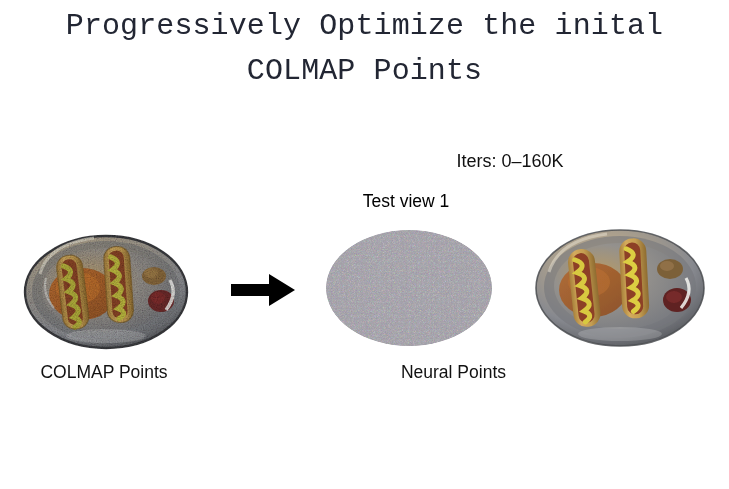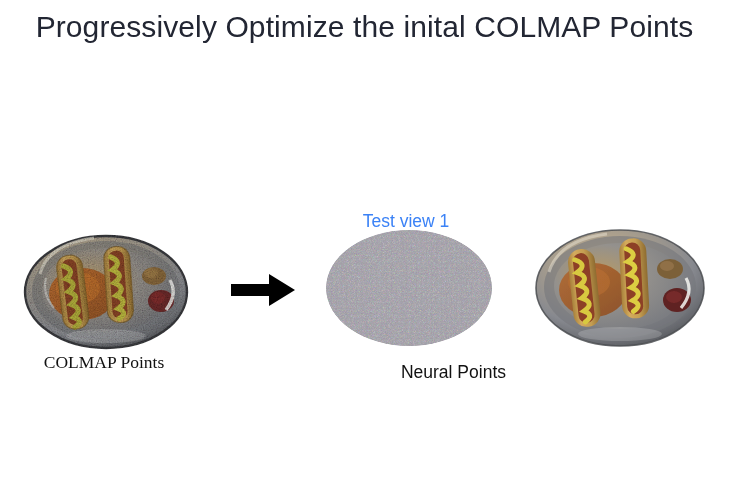--- a/index.html
+++ b/index.html
@@ -31,20 +31,21 @@
     left: 0;
     top: 4px;
     width: 729px;
     text-align: center;
     font-size: 30px;
     line-height: 45px;
     font-weight: 400;
     letter-spacing: 0.1px;
     color: #222633;
     padding: 0 22px;
+    font-family: Liberation Mono, monospace;
   }
 
   
   .caption {
     position: absolute;
     text-align: center;
     font-size: 17.5px;
     line-height: 20px;
     color: #111111;
     white-space: nowrap;
@@ -61,25 +62,24 @@
     white-space: nowrap;
   }
   .testview-label {
     position: absolute;
     left: 306px;
     top: 191px;
     width: 200px;
     text-align: center;
     font-size: 17.5px;
     line-height: 21px;
-    color: #3b82f6;
+    color: #000000;
     white-space: nowrap;
-    margin-top: 20px;
-  }
-  .cap-colmap  { left: 4px;   top: 352px; width: 200px; font-family: Liberation Serif, serif; }
+  }
+  .cap-colmap  { left: 4px;   top: 362px; width: 200px; }
   .cap-neural  { left: 306px; top: 362px; width: 200px; text-align: right; }
   .cap-render  { left: 521px; top: 362px; width: 200px; }
 
   
   .figure {
     position: absolute;
     overflow: hidden;
   }
   .fig-colmap { left: 20px;  top: 228px; width: 172px; height: 126px; }
   .fig-neural { left: 322px; top: 224px; width: 174px; height: 128px; }
@@ -96,20 +96,21 @@
   }
   .arrow svg { display: block; width: 100%; height: 100%; }
 </style>
 </head>
 <body>
 
 <div class="slide">
 
   <div class="slide-title">Progressively Optimize the inital COLMAP Points</div>
 
+  <div class="iters-label">Iters: 0–160K</div>
 
   <div class="testview-label">Test view 1</div>
 
   <div class="figure fig-colmap">
     <svg viewBox="0 0 172 126" preserveAspectRatio="none">
       <defs>
         <radialGradient id="cPlate" cx="42%" cy="34%" r="72%">
           <stop offset="0%" stop-color="#cdbb98"></stop>
           <stop offset="45%" stop-color="#a89e8c"></stop>
           <stop offset="78%" stop-color="#8b8d92"></stop>

